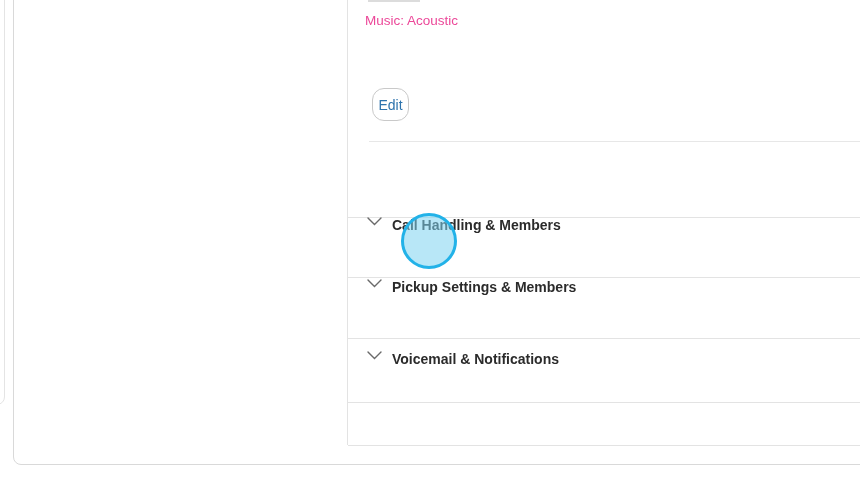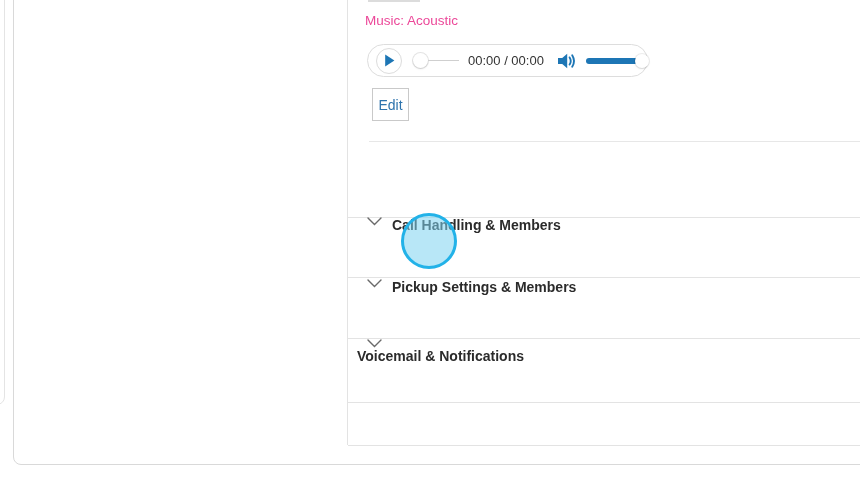--- a/index.html
+++ b/index.html
@@ -48,35 +48,35 @@
   .time-display { margin-left: 9px; font-size: 13px; color: #333; white-space: nowrap; flex: 0 0 auto; }
   .volume-icon { margin-left: 12px; flex: 0 0 auto; display: flex; align-items: center; }
   .volume-bar { margin-left: 9px; width: 54px; height: 6px; border-radius: 3px; background: #1d76b5; flex: 0 0 auto; }
   .volume-thumb {
     margin-left: -5px; width: 14px; height: 14px; border-radius: 50%;
     background: #fff; box-shadow: 0 0 0 1px rgba(0,0,0,0.07), 0 1px 2px rgba(0,0,0,0.10); flex: 0 0 auto;
   }
 
   .edit-btn {
     position: absolute; left: 372px; top: 88px; width: 37px; height: 33px;
-    background: #fff; border: 1px solid #c9c9c9; border-radius: 0;
+    background: #fff; border: 1px solid #c9c9c9; border-radius: 12px;
     font-size: 14px; color: #2d73ad; display: flex; align-items: center; justify-content: center;
     cursor: pointer; box-sizing: border-box; font-family: "Liberation Sans", sans-serif;
   }
 
   .inset-divider { position: absolute; left: 369px; top: 141px; width: 491px; height: 1px; background: #e7e7e7; }
 
   .h-divider { position: absolute; left: 348px; width: 512px; height: 1px; background: #e3e3e3; }
   .hd-1 { top: 217px; } .hd-2 { top: 277px; } .hd-3 { top: 338px; } .hd-4 { top: 402px; } .hd-5 { top: 445px; }
 
   .section-row {
     position: absolute; left: 348px; width: 512px; height: 60px;
     display: flex; align-items: flex-start; cursor: pointer;
   }
-  .row-1 { top: 217px; } .row-2 { top: 279px; } .row-3 { top: 339px; height: 61px; flex-direction: column; }
+  .row-1 { top: 217px; } .row-2 { top: 279px; } .row-3 { top: 351px; height: 61px; }
   .chevron { margin-left: 18px; width: 17px; display: flex; align-items: center; justify-content: center; flex: 0 0 auto; }
   .section-title { margin-left: 9px; font-size: 14px; font-weight: 700; color: #2b2b2b; white-space: nowrap; }
 
   .click-indicator {
     position: absolute; left: 401px; top: 213px; width: 56px; height: 56px;
     border-radius: 50%; border: 3px solid #22b2e8; background: rgba(125, 211, 240, 0.55);
     box-sizing: border-box; pointer-events: none;
   }
 </style>
 </head>
@@ -84,41 +84,20 @@
 
 <div class="canvas">
 
   <div class="neighbor-card"></div>
   <div class="main-card"></div>
   <div class="v-divider"></div>
   <div class="cut-top-element"></div>
 
   <div class="music-label">Music: Acoustic</div>
 
-  <div class="player">
-    <div class="play-btn">
-      <span style="display:flex;">
-        <svg width="11" height="13" viewBox="0 0 11 13">
-            <path d="M1.2 0.6 L10.4 6.5 L1.2 12.4 Z" fill="#1d76b5"></path>
-          </svg>
-      </span>
-    </div>
-    <div class="progress-thumb"></div>
-    <div class="progress-track"></div>
-    <div class="time-display">00:00 / 00:00</div>
-    <div class="volume-icon">
-      <svg width="21" height="18" viewBox="0 0 21 18">
-        <path d="M2 6 L6.2 6 L11.2 1.8 L11.2 16.2 L6.2 12 L2 12 Z" fill="#1d76b5"></path>
-        <path d="M13.6 5.4 Q15.9 9 13.6 12.6" stroke="#1d76b5" fill="none" stroke-width="1.9" stroke-linecap="round"></path>
-        <path d="M16.2 3.2 Q19.8 9 16.2 14.8" stroke="#1d76b5" fill="none" stroke-width="1.9" stroke-linecap="round"></path>
-      </svg>
-    </div>
-    <div class="volume-bar"></div>
-    <div class="volume-thumb"></div>
-  </div>
 
   <button class="edit-btn">Edit</button>
 
   <div class="inset-divider"></div>
 
   <div class="h-divider hd-1"></div>
   <div class="h-divider hd-2"></div>
   <div class="h-divider hd-3"></div>
   <div class="h-divider hd-4"></div>
   <div class="h-divider hd-5"></div>

